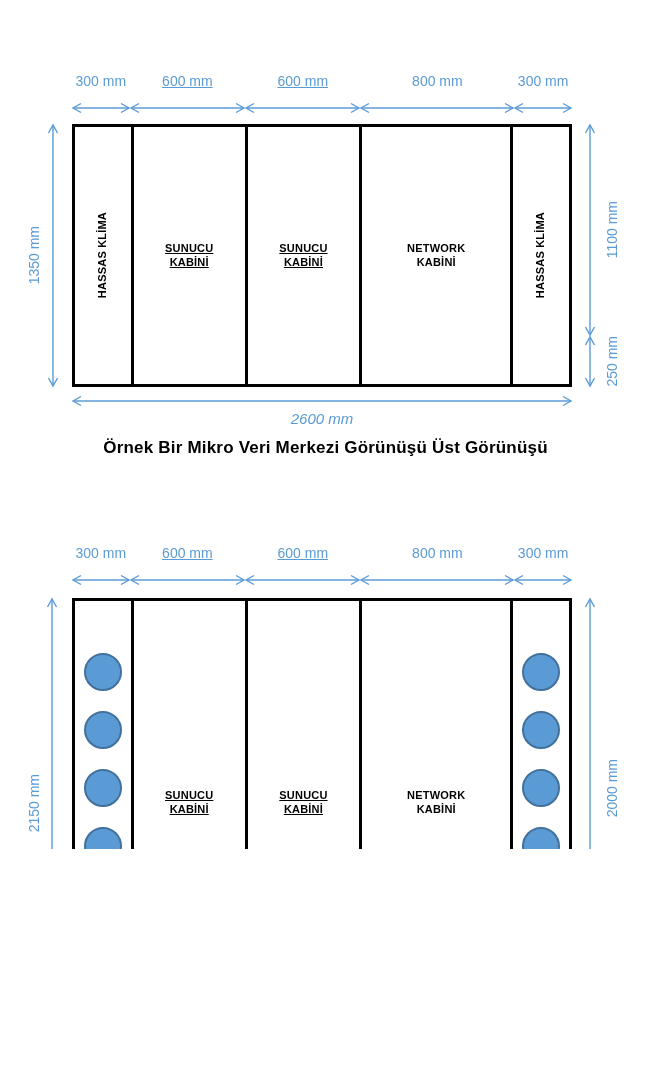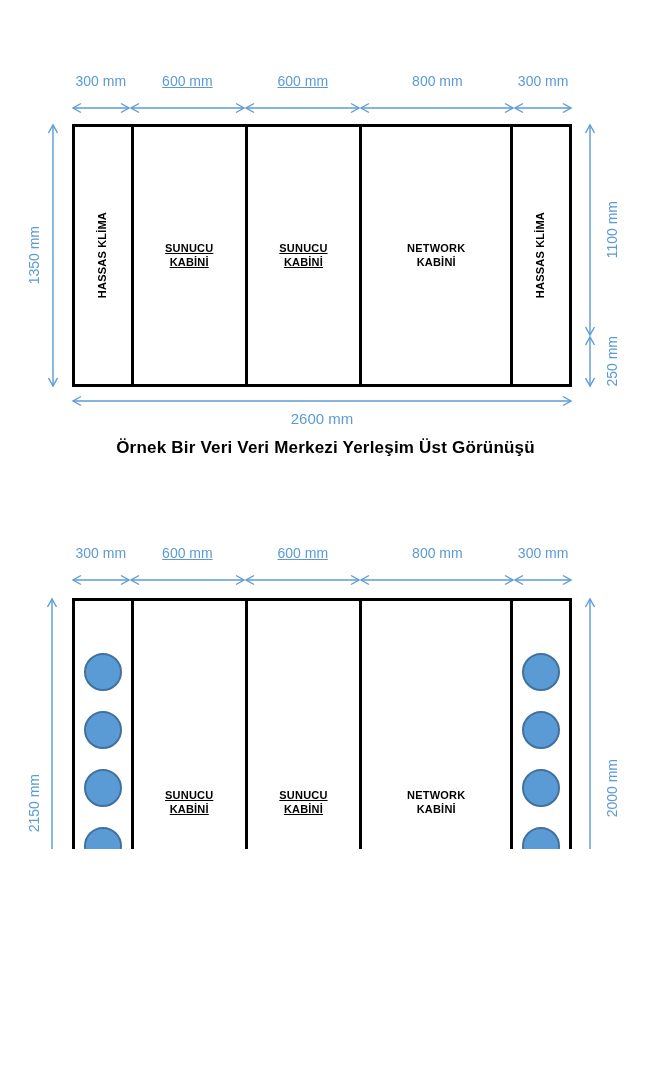--- a/index.html
+++ b/index.html
@@ -23,21 +23,21 @@
   .col.divider{border-right:3px solid #000;}
   .strip{border-top:3px solid #000; display:flex; align-items:center; justify-content:center;}
   .cab-label{font-weight:bold; font-size:11px; color:#000; text-align:center; line-height:1.25; letter-spacing:.2px;}
   .strip-label{font-weight:bold; font-size:13.5px; color:#000; letter-spacing:.3px;}
   .vcab{writing-mode:vertical-rl; transform:rotate(180deg); white-space:nowrap;}
   
   .fans{display:flex; flex-direction:column; align-items:center; width:100%; height:100%; box-sizing:border-box; padding-top:52px; gap:20px;}
   .fan{width:38px; height:38px; border-radius:50%; background:var(--circle-fill,#5B9BD5); border:2px solid var(--circle-stroke,#41719C); box-sizing:border-box; flex:0 0 auto;}
   
   .title{width:100%; text-align:center; font-weight:bold; font-size:17px; color:#000; letter-spacing:.2px;}
-  .total-dim{text-align:center; font-size:15px;}
+  .total-dim{text-align:center; font-size:15px;font-style:italic;}
 </style>
 </head>
 <body>
 
 <div id="canvas">
 
   <div class="abs" style="left:0;top:0;width:651px;height:430px;">
 
     <div class="abs dimrow dim" style="left:72px;top:24px;width:500px;height:18px;">
       <div class="cell c300">300 mm</div>
@@ -157,21 +157,21 @@
         <div class="arrow">
           <svg width="500" height="12" style="display: block; overflow: visible;">
             <path d="M1 6 L499 6" fill="none" stroke="#5B9BD5" stroke-width="1.4"></path>
             <path d="M9 1.5 L1 6 L9 10.5" fill="none" stroke="#5B9BD5" stroke-width="1.4"></path>
             <path d="M491 1.5 L499 6 L491 10.5" fill="none" stroke="#5B9BD5" stroke-width="1.4"></path>
           </svg>
         </div>
       </div>
     <div class="abs dim total-dim" style="left:72px;top:363px;width:500px;">2600 mm</div>
 
-    <div class="abs title" style="left:0;top:390px;">Örnek Bir Veri Veri Merkezi Yerleşim Üst Görünüşü</div>
+    <div class="abs title" style="left:0;top:390px;">Örnek Bir Mikro Veri Merkezi Görünüşü Üst Görünüşü</div>
   </div>
 
   <div class="abs" style="left:0;top:430px;width:651px;height:652px;">
 
     <div class="abs dimrow dim" style="left:72px;top:66px;width:500px;height:18px;">
       <div class="cell c300">300 mm</div>
       <div class="cell c600">600 mm</div>
       <div class="cell c600">600 mm</div>
       <div class="cell c800">800 mm</div>
       <div class="cell c300">300 mm</div>

